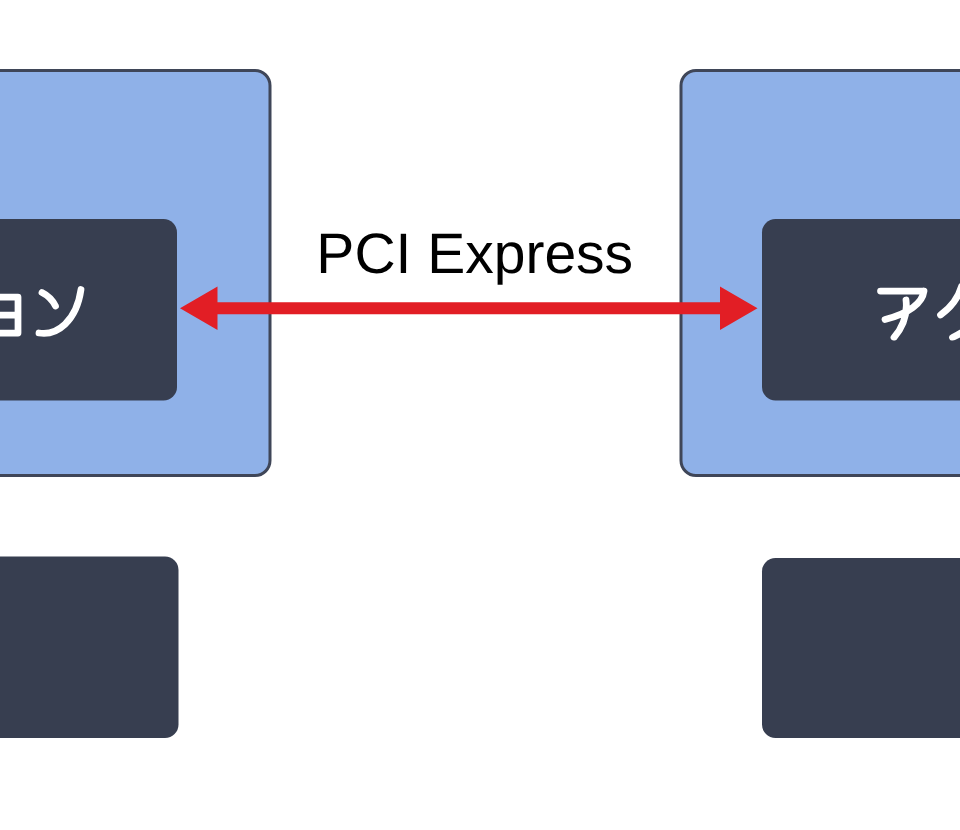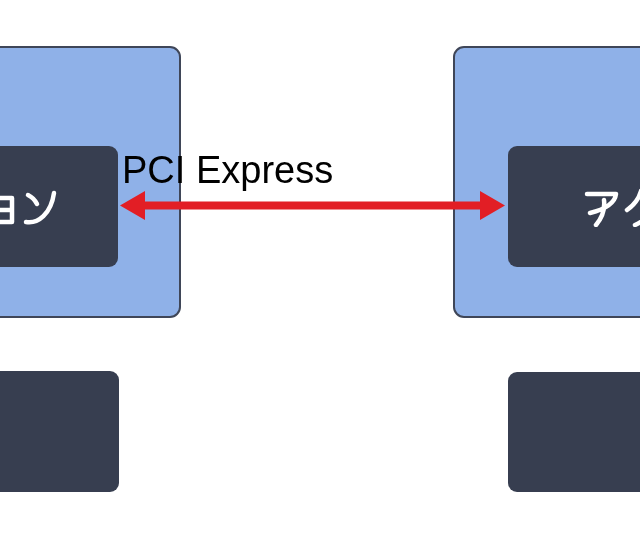--- a/index.html
+++ b/index.html
@@ -25,21 +25,21 @@
   .chip-bottom-left{left:-200px;top:371px;width:319px;height:121px;}
   .chip-bottom-right{left:508px;top:372px;width:318px;height:120px;}
   .chip-label{position:absolute;}
   .chip-label svg{display:block;}
   .glyph{
     fill:none;stroke:#FFFFFF;stroke-width:4.5;
     stroke-linecap:round;stroke-linejoin:round;
   }
   .link-label{
     left:122px;top:151px;width:389px;
-    text-align:left;
+    text-align:center;
     font-size:38px;line-height:1;
     color:#000000;
     white-space:nowrap;
   }
   .arrow-svg{left:118px;top:190px;}
 </style>
 </head>
 <body>
 
 <div class="abs card card-left"></div>

